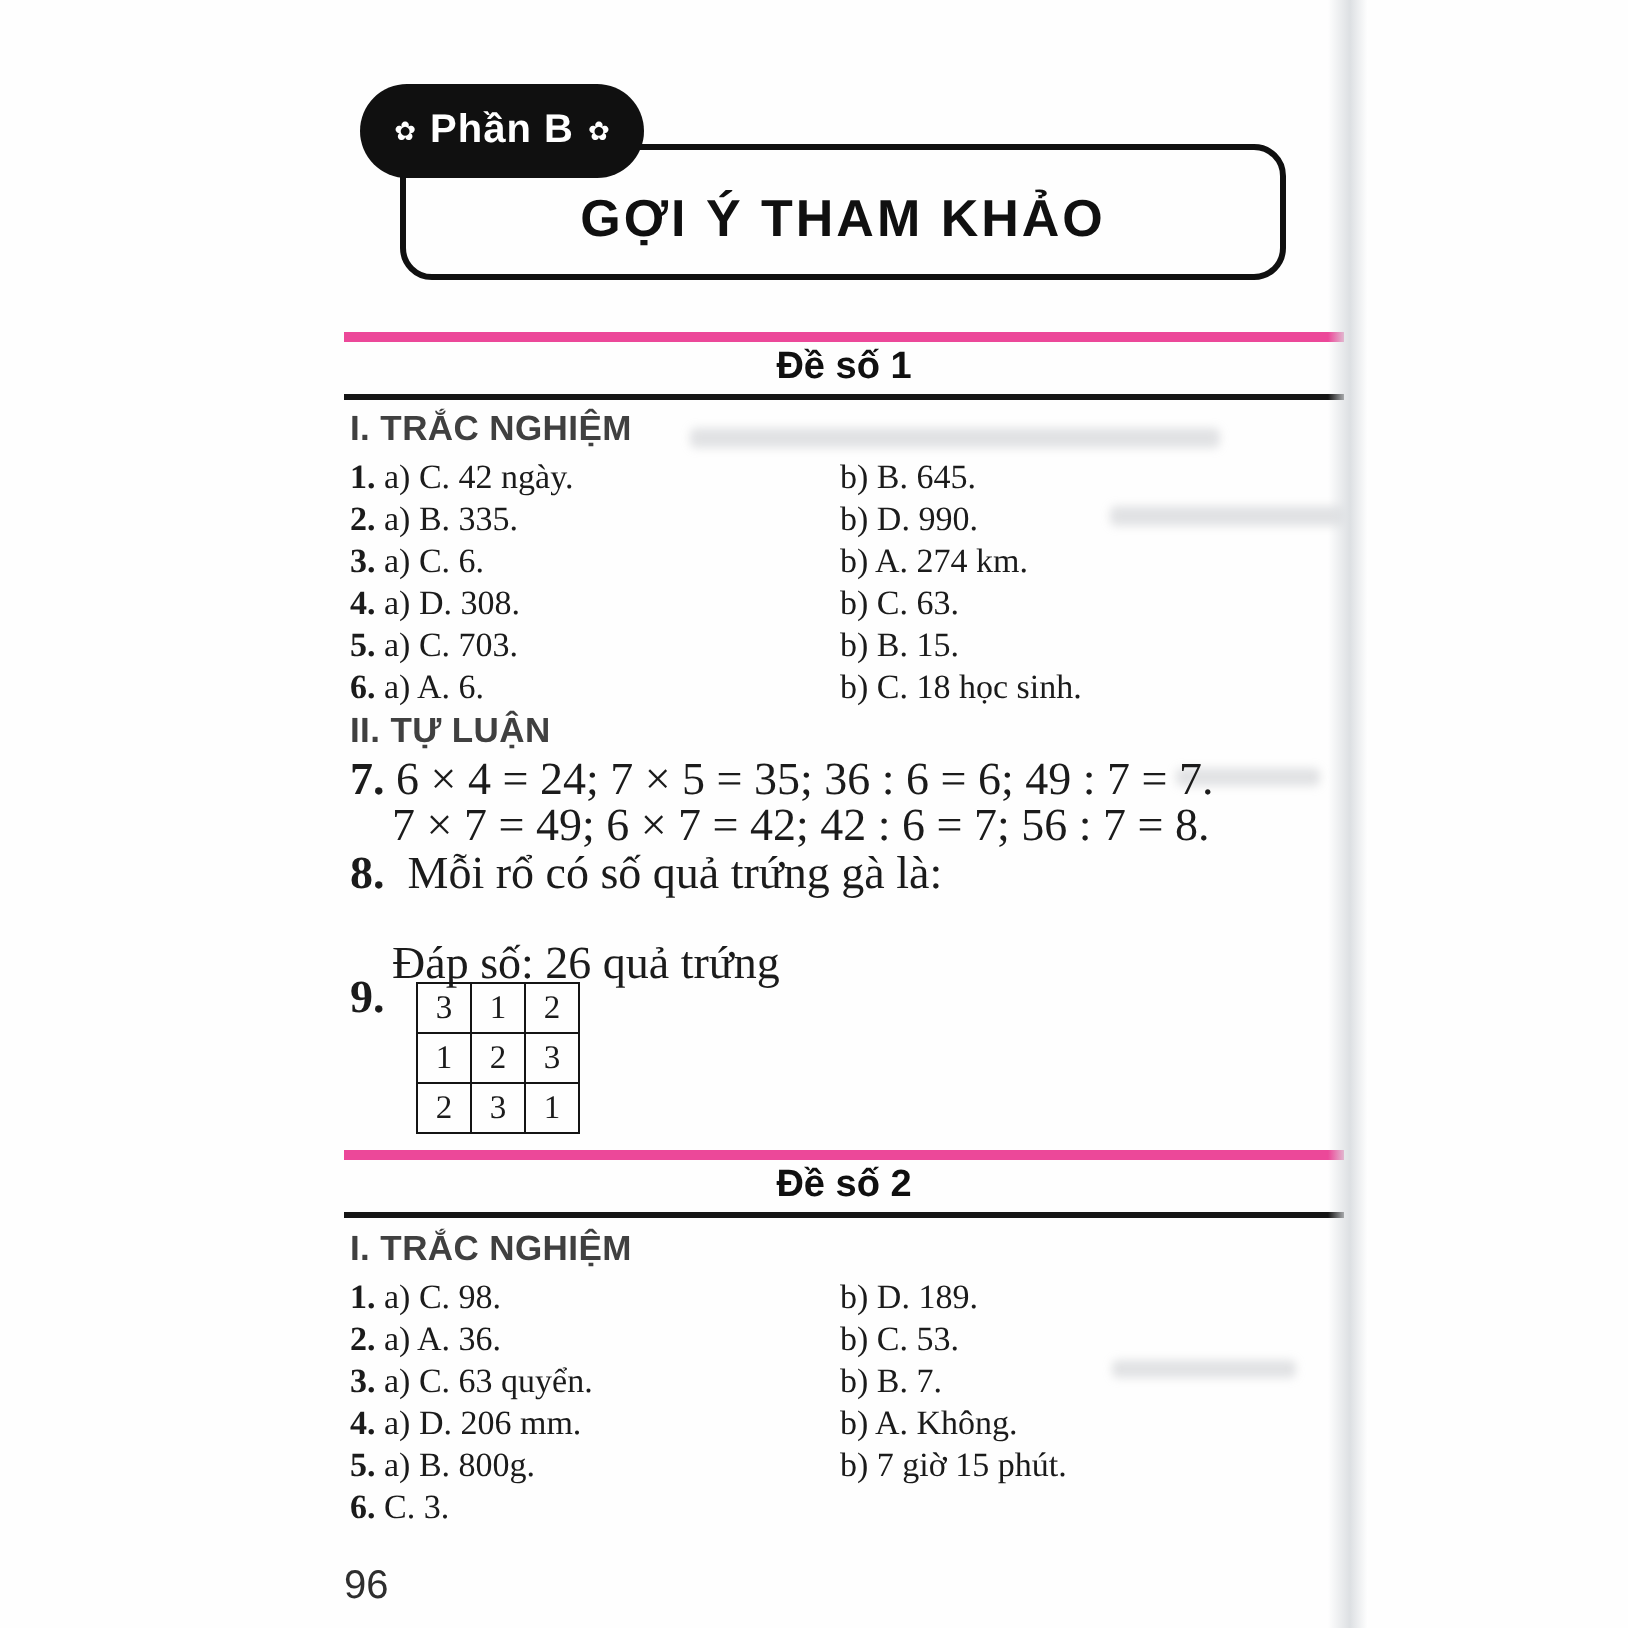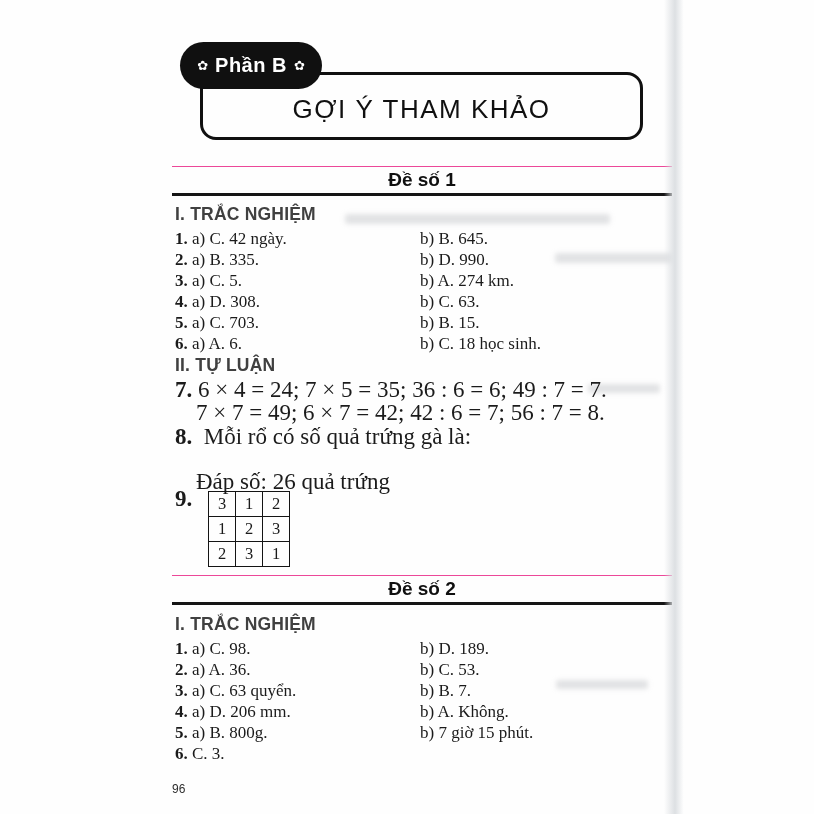--- a/index.html
+++ b/index.html
@@ -28,27 +28,27 @@
   .badge .flower{font-size:13px; line-height:1;}
   .badge .label{font-size:20px; font-weight:bold; letter-spacing:0.5px;}
   
   .title-box{
     position:absolute; left:200px; top:72px; width:437px; height:62px;
     border:3px solid #101010; border-radius:16px; z-index:2; background:#fefefe;
     display:flex; align-items:center; justify-content:center;
   }
   .title-box .title{
     font-family:"Liberation Sans","DejaVu Sans",sans-serif;
-    font-size:26px; font-weight:normal; letter-spacing:1.5px; color:#101010;
+    font-size:26px; font-weight:bold; letter-spacing:1.5px; color:#101010;
     padding-top:6px;
   }
   
   .sec-header{
     position:absolute; left:172px; width:500px;
-    border-top:1px solid #ec4899; border-bottom:3px solid #151515;
+    border-top:5px solid #ec4899; border-bottom:3px solid #151515;
     text-align:center; line-height:26px; color:#101010;
     font-family:"Liberation Sans","DejaVu Sans",sans-serif;
     font-size:19px; font-weight:bold;
   }
   .part-heading{
     position:absolute; left:175px;
     font-family:"Liberation Sans","DejaVu Sans",sans-serif;
     font-size:17.5px; font-weight:bold; color:#404040; letter-spacing:0.2px;
   }
   .mc-list{position:absolute; left:175px; width:492px;}
@@ -62,21 +62,21 @@
     position:absolute; left:208px; top:491px; border-collapse:collapse;
   }
   .ans-table td{
     width:26px; height:24px; border:1.6px solid #141414;
     text-align:center; font-size:16.5px; font-family:"Liberation Serif","DejaVu Serif",serif;
     color:#1b1b1b; padding:0;
   }
   .page-num{
     position:absolute; left:172px; top:782px;
     font-family:"Liberation Sans","DejaVu Sans",sans-serif;
-    font-size:12px; color:#2e2e2e;
+    font-size:20px; color:#2e2e2e;
   }
 </style>
 </head>
 <body>
 
 <div class="page">
 
   <div class="smudge" style="left:345px; top:214px; width:265px; height:10px;"></div>
   <div class="smudge" style="left:555px; top:253px; width:118px; height:10px;"></div>
   <div class="smudge" style="left:588px; top:384px; width:72px; height:9px;"></div>
@@ -99,21 +99,21 @@
   <div class="mc-list" style="top:228px;">
     <div class="mc-row">
       <div><span class="num">1.</span> <span>a) C. 42 ngày.</span></div>
       <div>b) B. 645.</div>
     </div>
     <div class="mc-row">
       <div><span class="num">2.</span> <span>a) B. 335.</span></div>
       <div>b) D. 990.</div>
     </div>
     <div class="mc-row">
-      <div><span class="num">3.</span> <span>a) C. 5.</span></div>
+      <div><span class="num">3.</span> <span>a) C. 6.</span></div>
       <div>b) A. 274 km.</div>
     </div>
     <div class="mc-row">
       <div><span class="num">4.</span> <span>a) D. 308.</span></div>
       <div>b) C. 63.</div>
     </div>
     <div class="mc-row">
       <div><span class="num">5.</span> <span>a) C. 703.</span></div>
       <div>b) B. 15.</div>
     </div>

